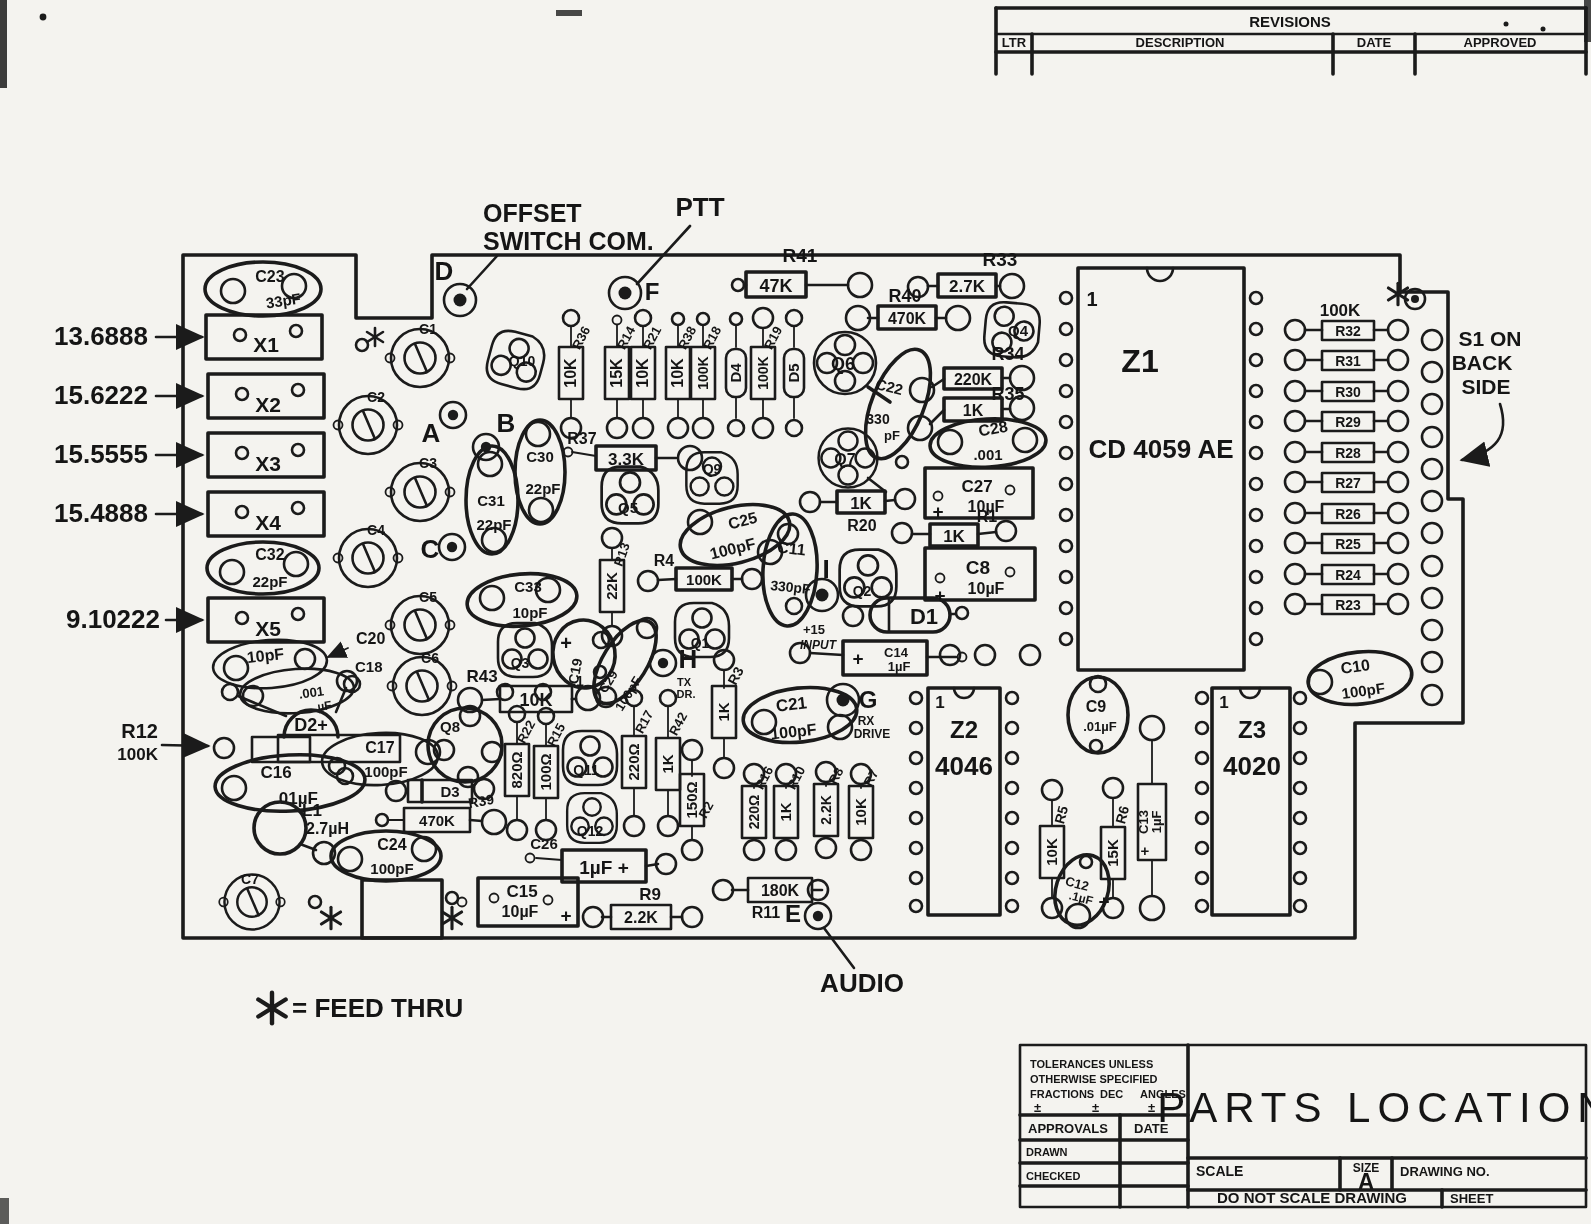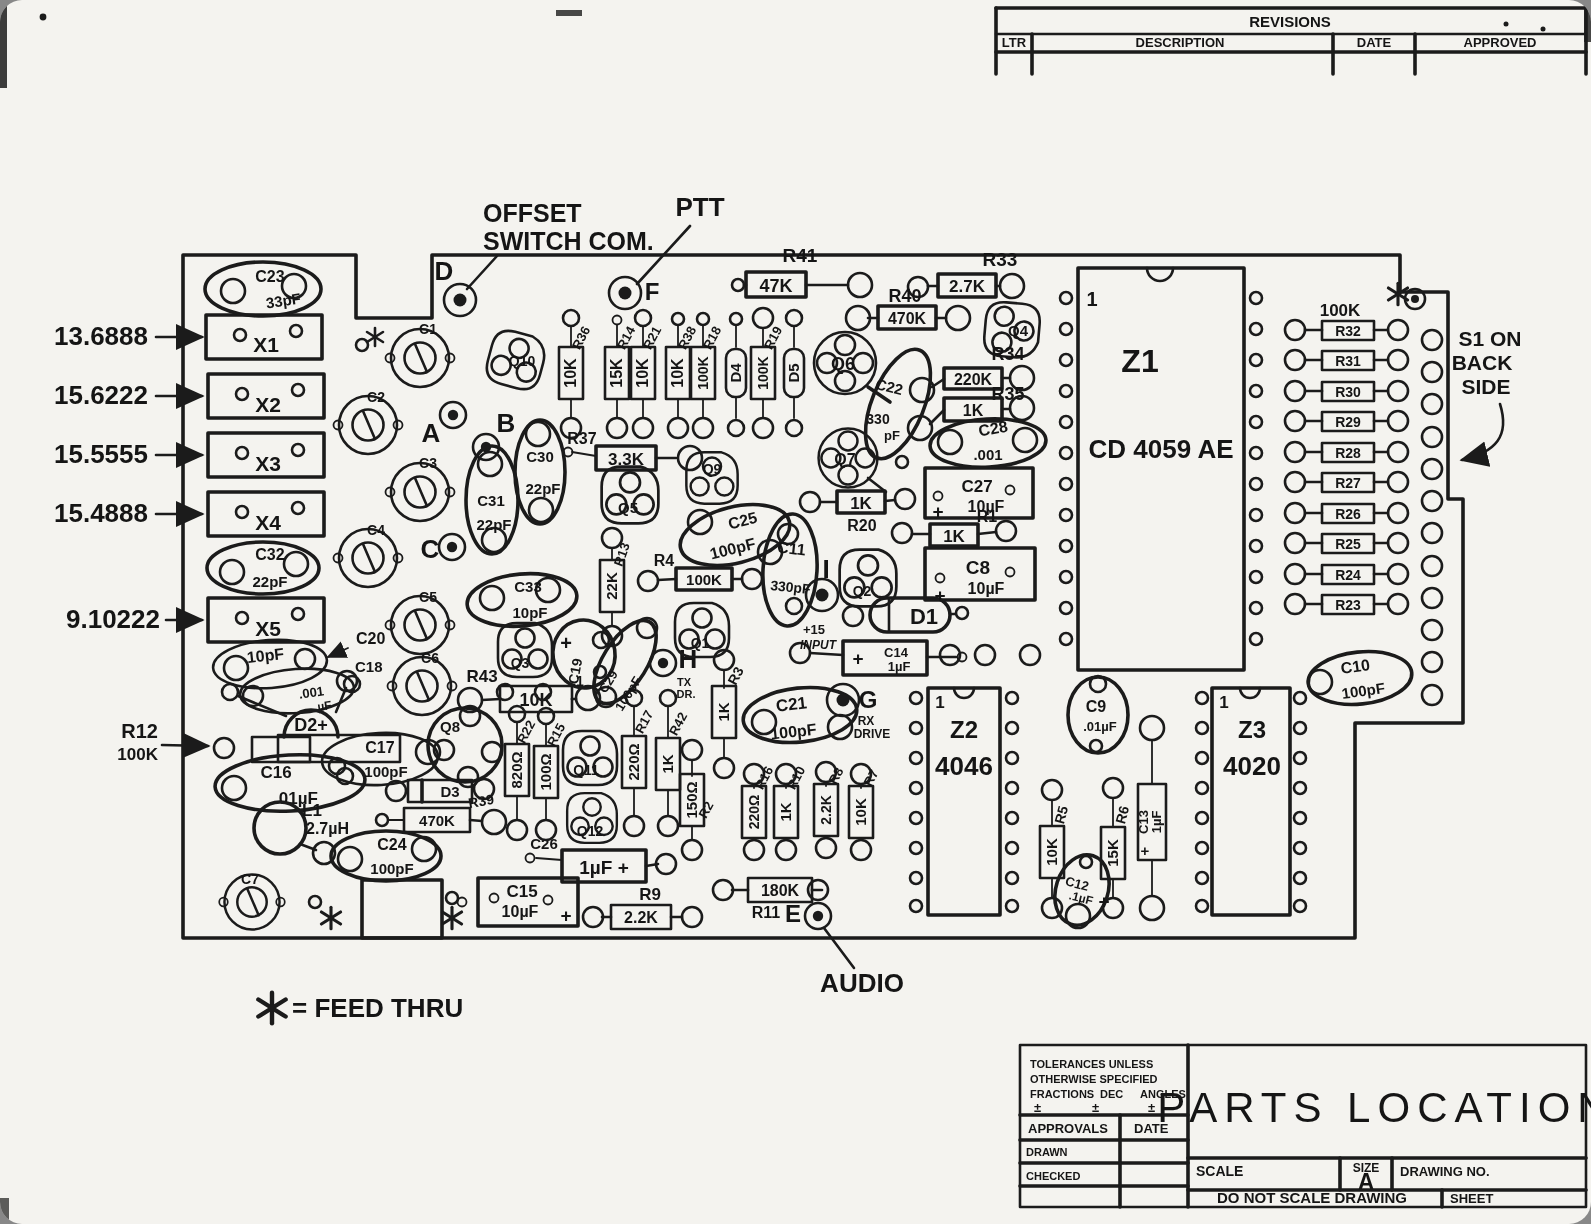--- a/index.html
+++ b/index.html
@@ -1,16 +1,16 @@
 <!DOCTYPE html>
 <html><head>
 <meta charset="utf-8">
 <style>
   html,body{margin:0;padding:0;background:#888;}
-  .page{width:1591px;height:1224px;background:#f4f3ef;position:relative;overflow:hidden;border-radius:22px;}
+  .page{width:1591px;height:1224px;background:#f4f3ef;position:relative;overflow:hidden;}
   svg{display:block;}
   svg text{fill:#151515;font-family:"Liberation Sans","DejaVu Sans",sans-serif;font-weight:bold;text-anchor:middle;user-select:none;}
   .ts{text-anchor:start;} .te{text-anchor:end;}
   .ln{fill:none;stroke:#1b1b1b;stroke-width:2.6;stroke-linecap:round;stroke-linejoin:round;}
   .th{stroke-width:3.6;} .tn{stroke-width:1.8;}
   .fl{fill:#1b1b1b;stroke:none;}
   .tt{font-weight:normal;letter-spacing:7px;}
 </style>
 </head>
 <body>

